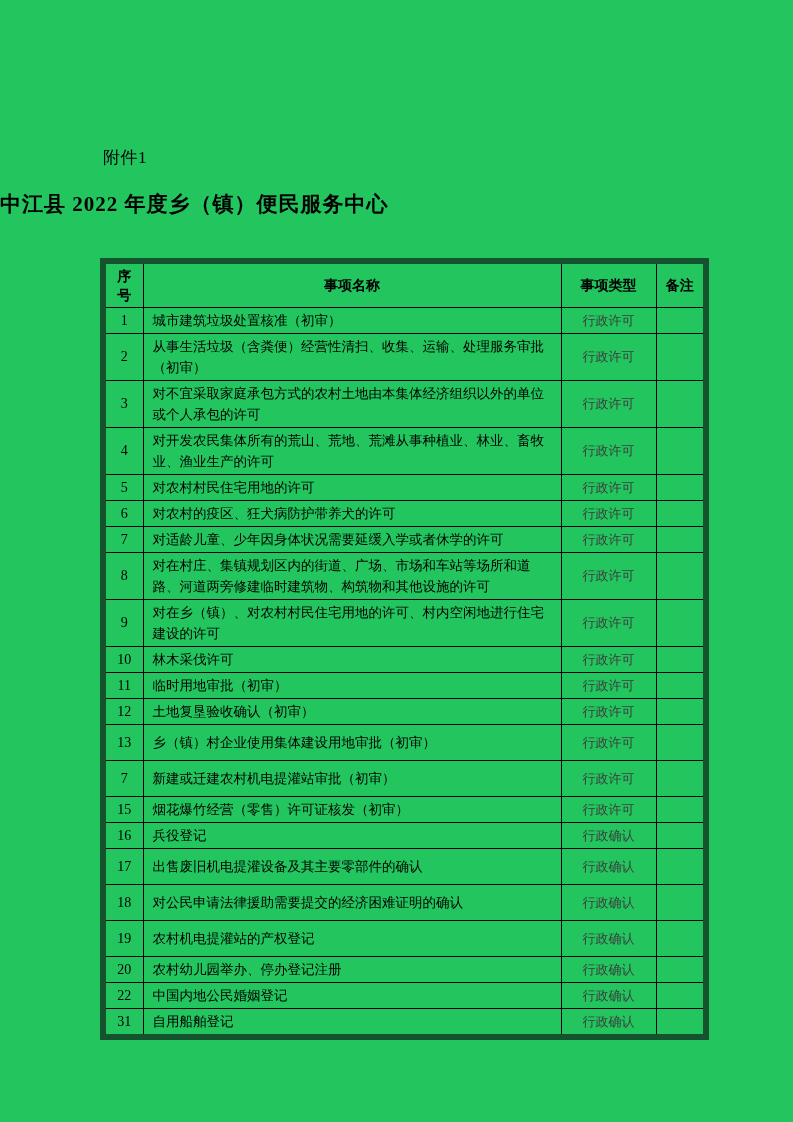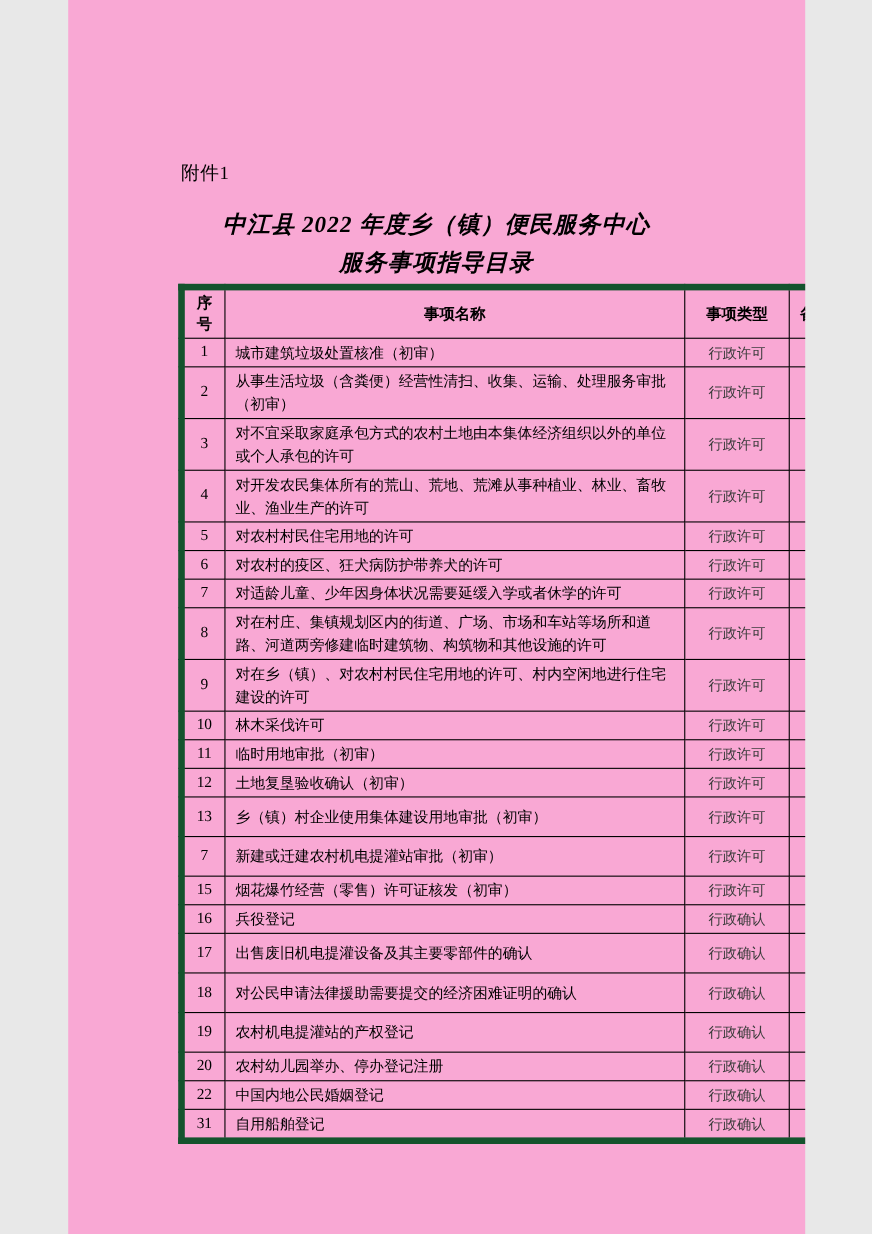--- a/index.html
+++ b/index.html
@@ -2,42 +2,41 @@
 <html><head>
 <meta charset="utf-8">
 <style>
   html, body {
     margin: 0;
     padding: 0;
     background: #e8e8e8;
   }
   .page {
     position: relative;
-    width: 670px;
+    width: 793px;
     height: 1122px;
     margin: 0 auto;
-    background: #f9a8d4;
+    background: #22c55e;
     font-family: "Liberation Serif", serif;
     color: #000000;
     overflow: hidden;
   }
   .attachment-label {
     position: absolute;
     left: 103px;
     top: 146px;
     font-size: 17px;
     letter-spacing: 0.5px;
   }
   .title-block {
     position: absolute;
     top: 187px;
     left: 0;
     width: 100%;
-    text-align: center;
-    font-style: italic;
+    text-align: left;
   }
   .title-line {
     font-size: 21px;
     font-weight: bold;
     line-height: 34px;
     letter-spacing: 1px;
   }
   table.doc-table {
     position: absolute;
     left: 100px;
@@ -93,21 +92,20 @@
 </style>
 </head>
 <body>
 
 <div class="page">
 
   <div class="attachment-label">附件1</div>
 
   <div class="title-block">
     <div class="title-line">中江县 2022 年度乡（镇）便民服务中心</div>
-    <div class="title-line">服务事项指导目录</div>
   </div>
 
   <table class="doc-table">
     <colgroup>
       <col class="col-no">
       <col class="col-name">
       <col class="col-type">
       <col class="col-remark">
     </colgroup>
     <thead>

